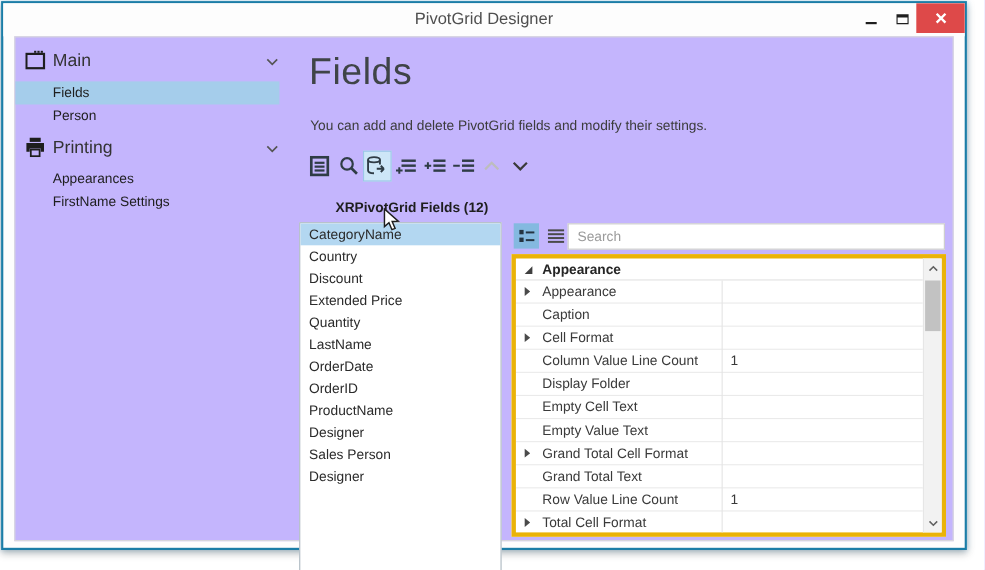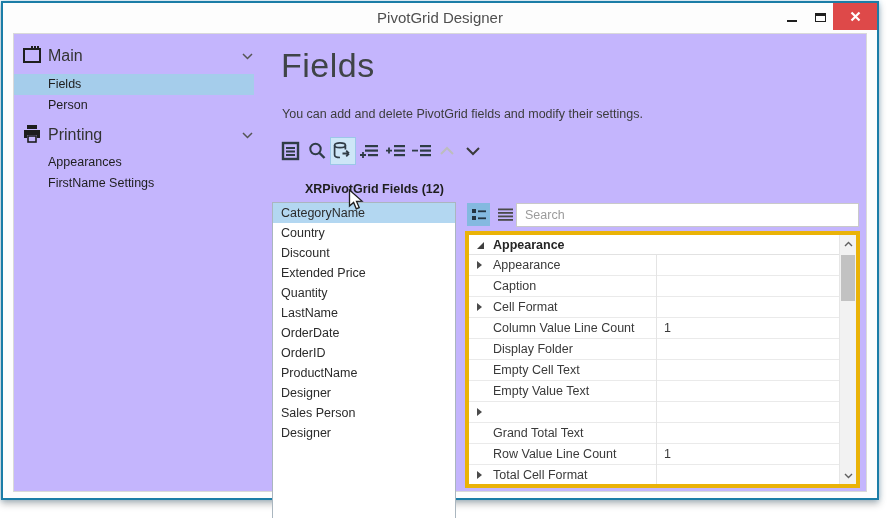--- a/index.html
+++ b/index.html
@@ -322,20 +322,21 @@
               </div>
 
               <div class="p-row">
 
                 <span class="plabel">Empty Value Text</span>
                 <span class="pvalue"></span>
               </div>
 
               <div class="p-row">
                 <span class="exp"></span>
+                <span class="plabel">Grand Total Cell Format</span>
                 <span class="pvalue"></span>
               </div>
 
               <div class="p-row">
 
                 <span class="plabel">Grand Total Text</span>
                 <span class="pvalue"></span>
               </div>
 
               <div class="p-row">

